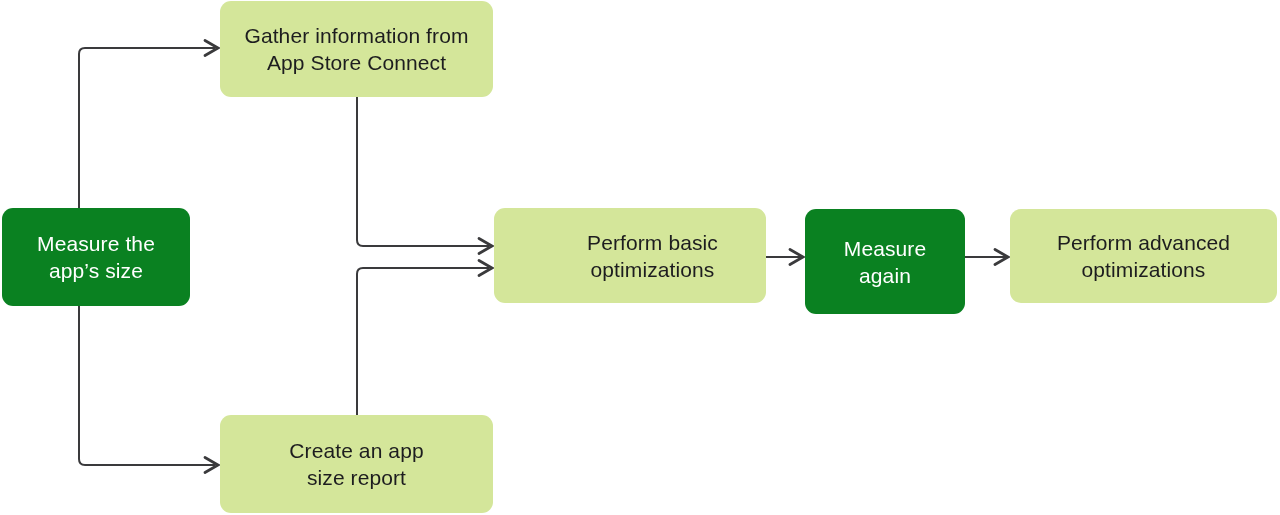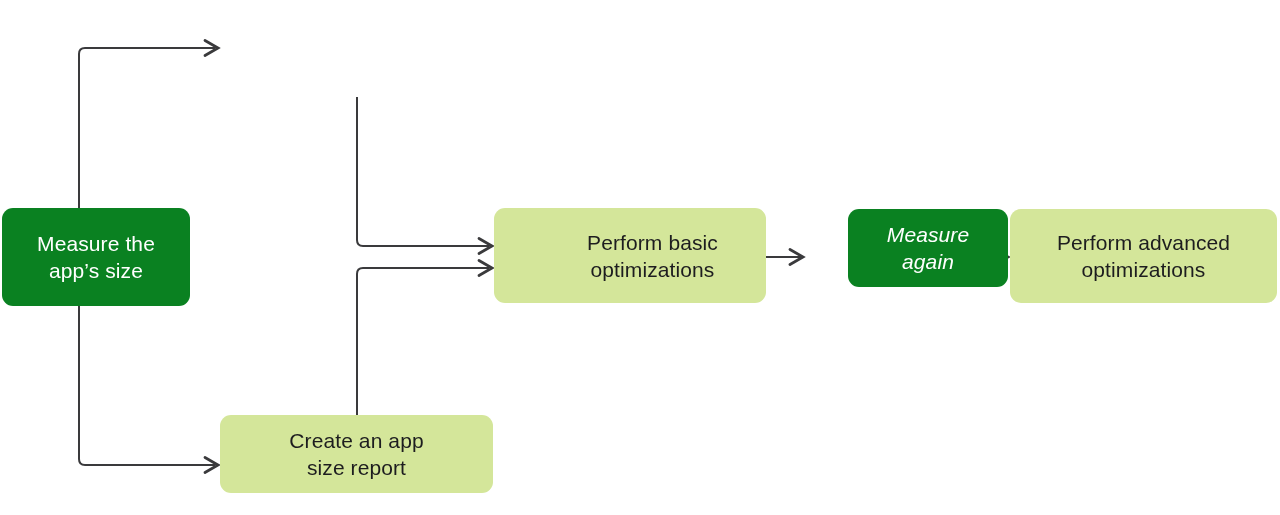--- a/index.html
+++ b/index.html
@@ -89,26 +89,28 @@
 
     <g>
       <path class="edge-line" d="M 965 257 L 1005 257"></path>
       <polyline class="edge-head" points="995,249.5 1008,257 995,264.5"></polyline>
     </g>
   </svg>
 
   <div class="node node--primary" style="left:2px; top:208px; width:188px; height:98px;">Measure the
 app’s size</div>
 
+  <div class="node node--secondary" style="left:220px; top:1px; width:273px; height:96px;">Gather information from
+App Store Connect</div>
 
-  <div class="node node--secondary" style="left:220px; top:415px; width:273px; height:78px;">Create an app
+  <div class="node node--secondary" style="left:220px; top:415px; width:273px; height:98px;">Create an app
 size report</div>
 
   <div class="node node--secondary" style="left:494px; top:208px; width:272px; height:95px;padding-left:45px;">Perform basic
 optimizations</div>
 
-  <div class="node node--primary" style="left:848px; top:209px; width:160px; height:78px;font-style:italic;">Measure
+  <div class="node node--primary" style="left:805px; top:209px; width:160px; height:105px;">Measure
 again</div>
 
   <div class="node node--secondary" style="left:1010px; top:209px; width:267px; height:94px;">Perform advanced
 optimizations</div>
 
 </div>
 
 </body></html>

